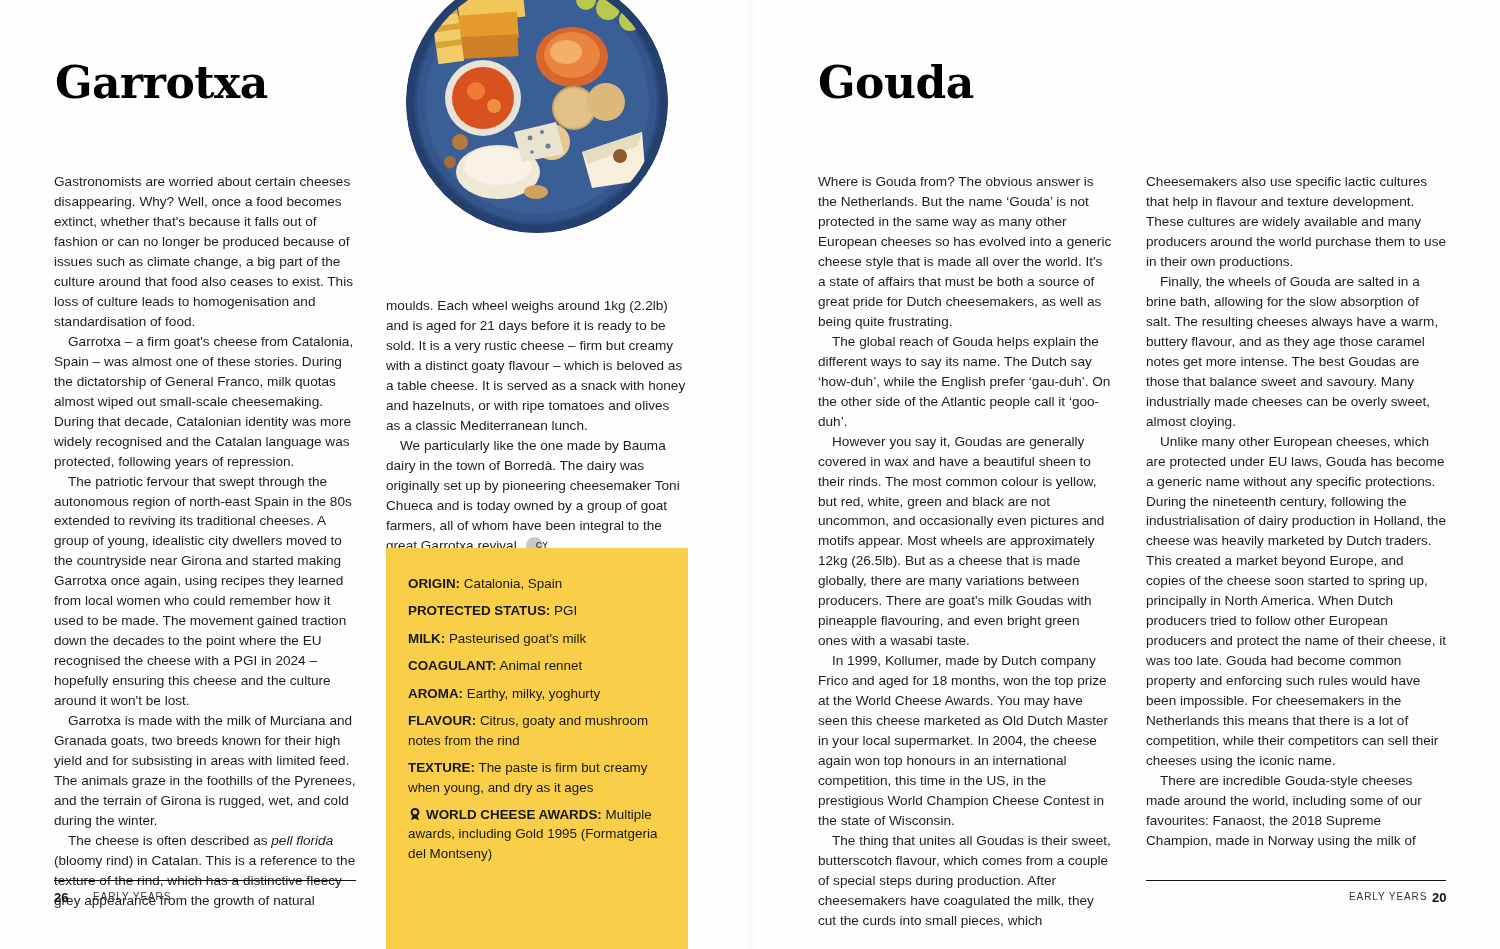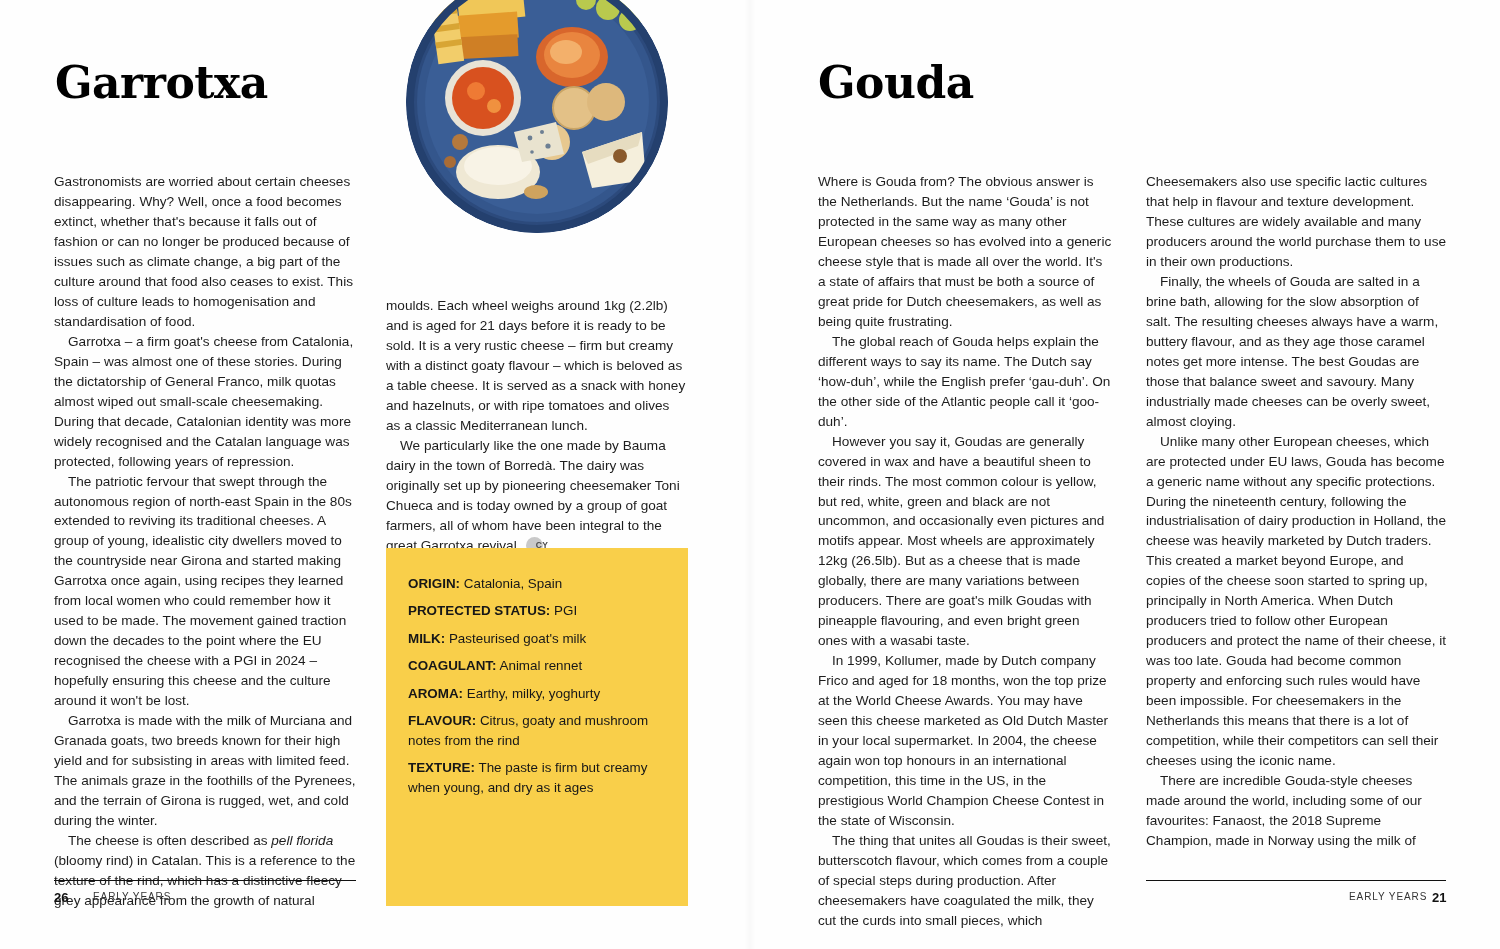--- a/index.html
+++ b/index.html
@@ -69,21 +69,21 @@
   #cheese-plate {
     position: absolute;
     left: 406px; top: -44px;
     width: 262px; height: 292px;
   }
 
   
   #fact-box {
     position: absolute;
     left: 386px; top: 548px;
-    width: 302px; height: 358px;
+    width: 302px; height: 401px;
     background: #f9cf4a;
     padding: 26px 12px 20px 22px;
     font-size: 13.4px;
     line-height: 1.45;
     color: #171717;
   }
   #fact-box .fact { margin: 0 0 8px 0; }
   #fact-box .fact:last-child { margin-bottom: 0; }
   #fact-box .k { font-weight: 700; }
   .award-row { margin-top: 14px; }
@@ -221,20 +221,25 @@
   </div>
 
   <div id="fact-box">
     <p class="fact"><span class="k">ORIGIN:</span> <span>Catalonia, Spain</span></p>
     <p class="fact"><span class="k">PROTECTED STATUS:</span> <span>PGI</span></p>
     <p class="fact"><span class="k">MILK:</span> <span>Pasteurised goat's milk</span></p>
     <p class="fact"><span class="k">COAGULANT:</span> <span>Animal rennet</span></p>
     <p class="fact"><span class="k">AROMA:</span> <span>Earthy, milky, yoghurty</span></p>
     <p class="fact"><span class="k">FLAVOUR:</span> <span>Citrus, goaty and mushroom notes from the rind</span></p>
     <p class="fact"><span class="k">TEXTURE:</span> <span>The paste is firm but creamy when young, and dry as it ages</span></p>
+    <p class="fact award-row"><svg class="award-icon" viewBox="0 0 16 16">
+          <circle cx="8" cy="6" r="5" fill="#1a1a1a"></circle>
+          <circle cx="8" cy="6" r="2.6" fill="#f9cf4a"></circle>
+          <path d="M5 10 L3.6 15 L8 13 L12.4 15 L11 10 Z" fill="#1a1a1a"></path>
+        </svg><span class="k">WORLD CHEESE AWARDS:</span> <span>Multiple awards, including Gold 1995 (Formatgeria del Montseny)</span></p>
   </div>
 
   <div class="footer-rule" id="rule-left"></div>
   <div class="folio" id="folio-left">26</div>
   <div class="runhead" id="runhead-left">EARLY YEARS</div>
 
   <div class="book-title" id="title-right">Gouda</div>
 
   <div class="col" id="col-3">
     <p>Where is Gouda from? The obvious answer is the Netherlands. But the name ‘Gouda’ is not protected in the same way as many other European cheeses so has evolved into a generic cheese style that is made all over the world. It's a state of affairs that must be both a source of great pride for Dutch cheesemakers, as well as being quite frustrating.</p>
@@ -246,16 +251,16 @@
 
   <div class="col" id="col-4">
     <p>Cheesemakers also use specific lactic cultures that help in flavour and texture development. These cultures are widely available and many producers around the world purchase them to use in their own productions.</p>
     <p>Finally, the wheels of Gouda are salted in a brine bath, allowing for the slow absorption of salt. The resulting cheeses always have a warm, buttery flavour, and as they age those caramel notes get more intense. The best Goudas are those that balance sweet and savoury. Many industrially made cheeses can be overly sweet, almost cloying.</p>
     <p>Unlike many other European cheeses, which are protected under EU laws, Gouda has become a generic name without any specific protections. During the nineteenth century, following the industrialisation of dairy production in Holland, the cheese was heavily marketed by Dutch traders. This created a market beyond Europe, and copies of the cheese soon started to spring up, principally in North America. When Dutch producers tried to follow other European producers and protect the name of their cheese, it was too late. Gouda had become common property and enforcing such rules would have been impossible. For cheesemakers in the Netherlands this means that there is a lot of competition, while their competitors can sell their cheeses using the iconic name.</p>
     <p>There are incredible Gouda-style cheeses made around the world, including some of our favourites: Fanaost, the 2018 Supreme Champion, made in Norway using the milk of</p>
   </div>
 
   <div class="footer-rule" id="rule-right"></div>
   <div class="runhead" id="runhead-right">EARLY YEARS</div>
-  <div class="folio" id="folio-right">21</div>
+  <div class="folio" id="folio-right">20</div>
 
   <div id="gutter"></div>
 </div>
 
 </body></html>

